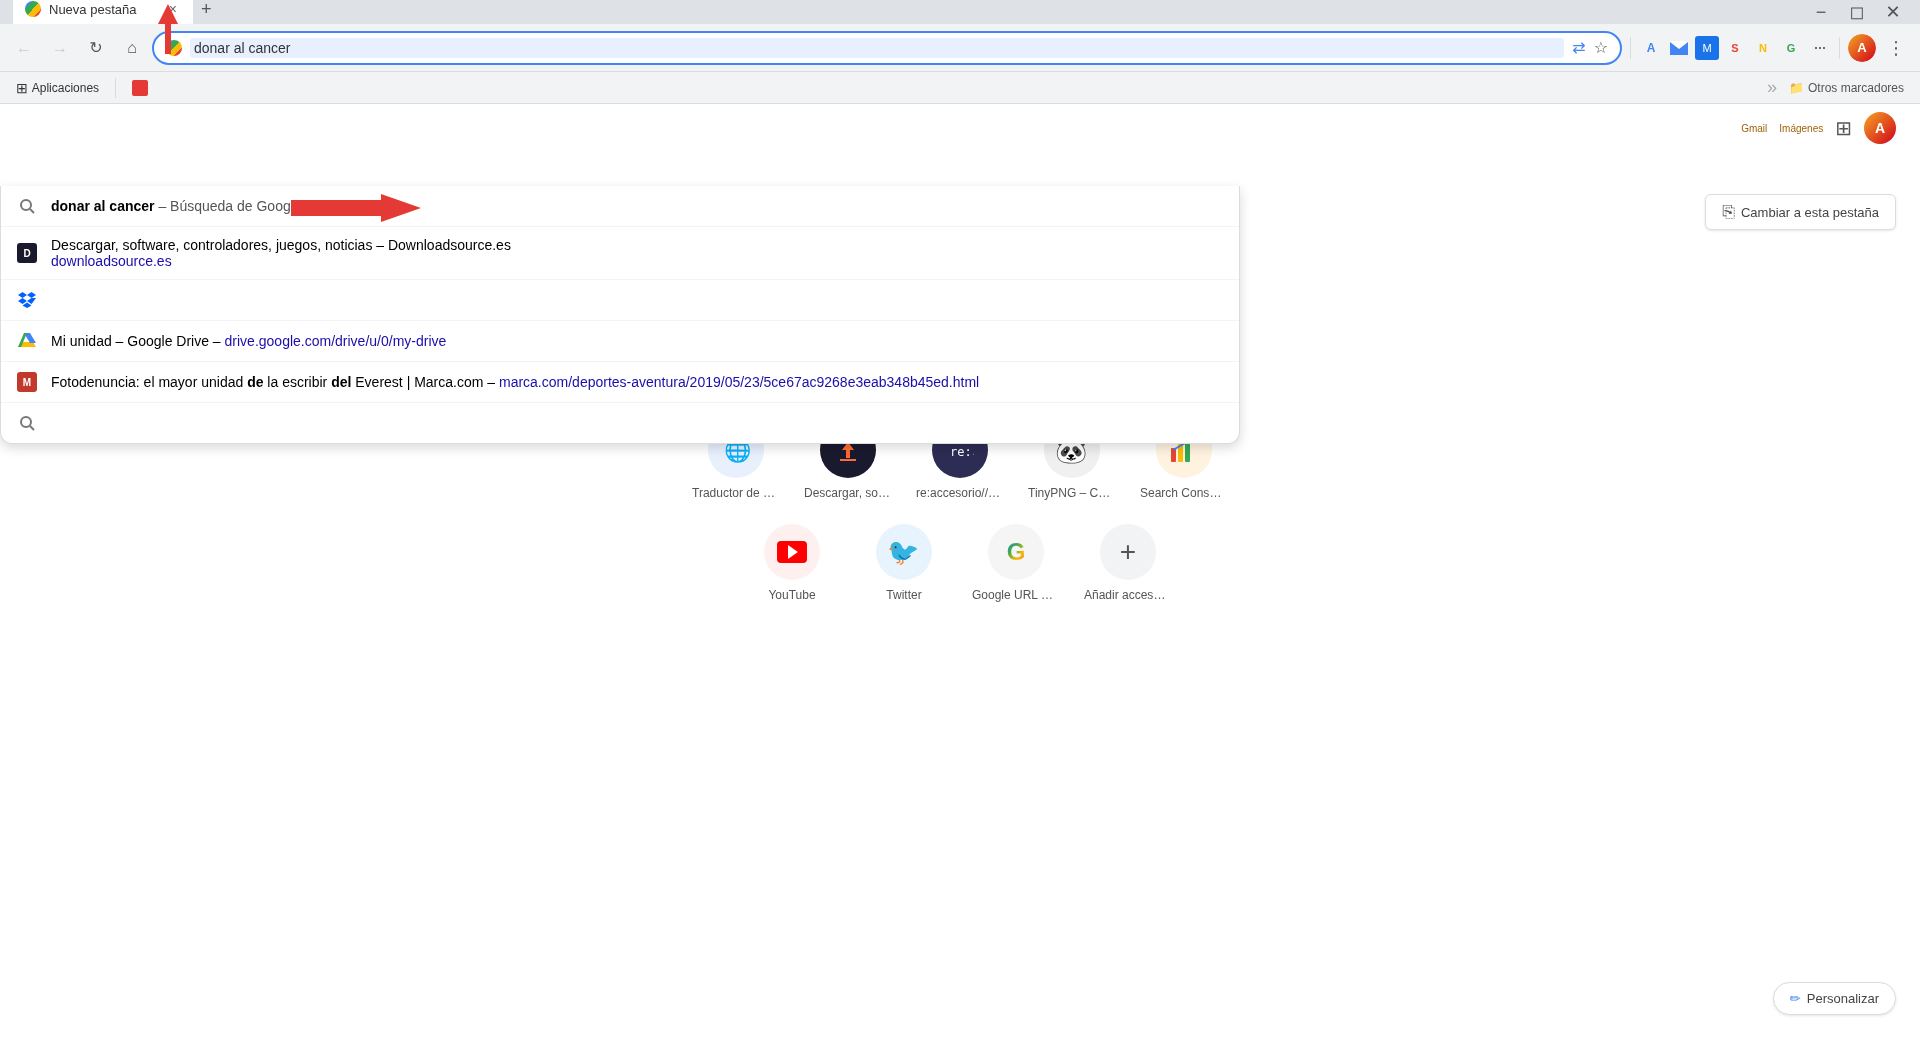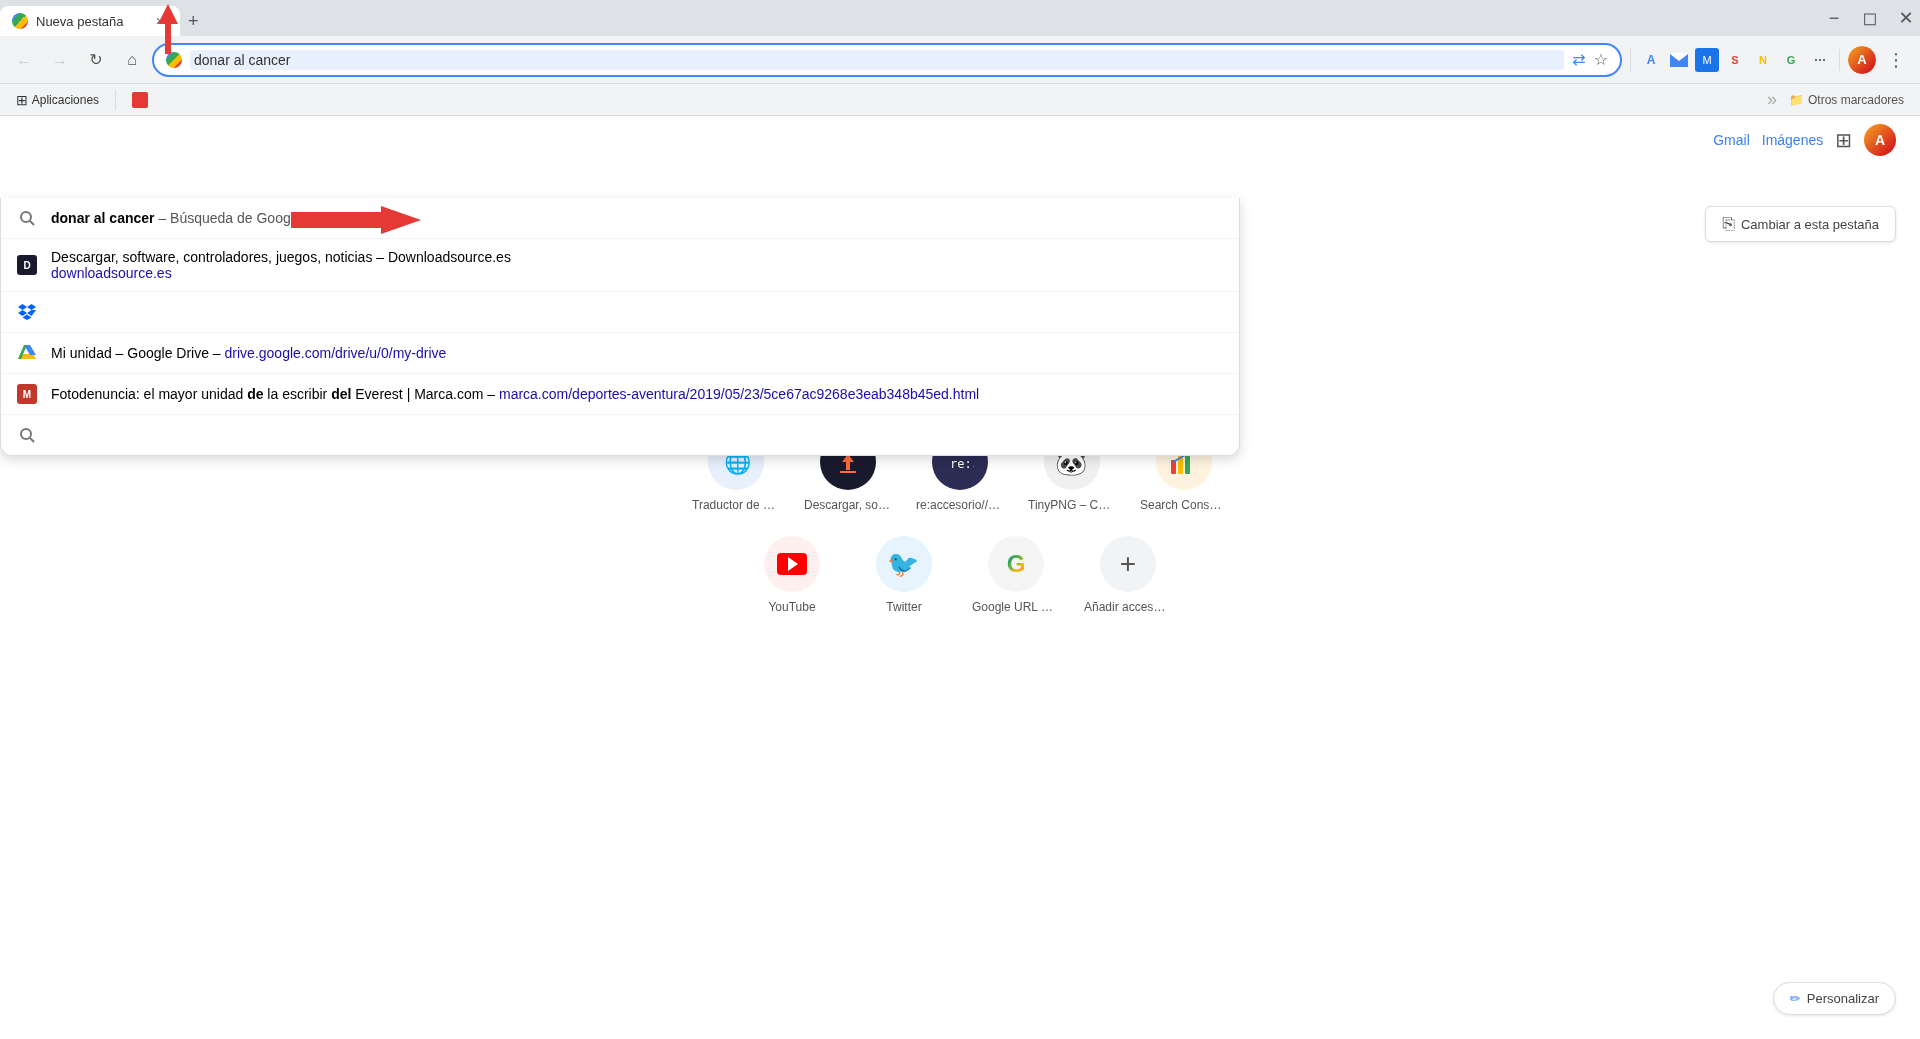--- a/index.html
+++ b/index.html
@@ -3,25 +3,25 @@
   <meta charset="utf-8">
   <style>
     * { box-sizing: border-box; margin: 0; padding: 0; }
     body { font-family: 'Segoe UI', Arial, sans-serif; background: #fff; width: 1920px; height: 1039px; overflow: hidden; }
 
     
     .chrome-frame { width: 100%; height: 100%; display: flex; flex-direction: column; }
 
     
     .title-bar {
-      height: 36px;
+      height: 24px;
       background: #dee1e6;
       display: flex;
       align-items: center;
-      padding: 0 0;
+      padding: 0 13px;
       user-select: none;
     }
     .tab-strip { display: flex; align-items: flex-end; height: 100%; flex: 1; }
     .tab {
       height: 30px;
       background: #fff;
       border-radius: 8px 8px 0 0;
       display: flex;
       align-items: center;
       padding: 0 12px;
@@ -185,21 +185,21 @@
 
     
     .page-header-links {
       position: absolute;
       top: 8px;
       right: 24px;
       display: flex;
       align-items: center;
       gap: 12px;
     }
-    .header-link { font-size: 14px; color: #3b82f6; text-decoration: none; cursor: pointer; }
+    .header-link { font-size: 10px; color: #a16207; text-decoration: none; cursor: pointer; }
     .grid-icon { font-size: 20px; color: #555; cursor: pointer; }
     .header-avatar { width: 32px; height: 32px; border-radius: 50%; background: linear-gradient(135deg, #f5a623, #d0021b); display: flex; align-items: center; justify-content: center; color: #fff; font-size: 14px; font-weight: bold; cursor: pointer; }
 
     
     .switch-tab-btn {
       position: absolute;
       top: 90px;
       right: 24px;
       display: flex;
       align-items: center;

